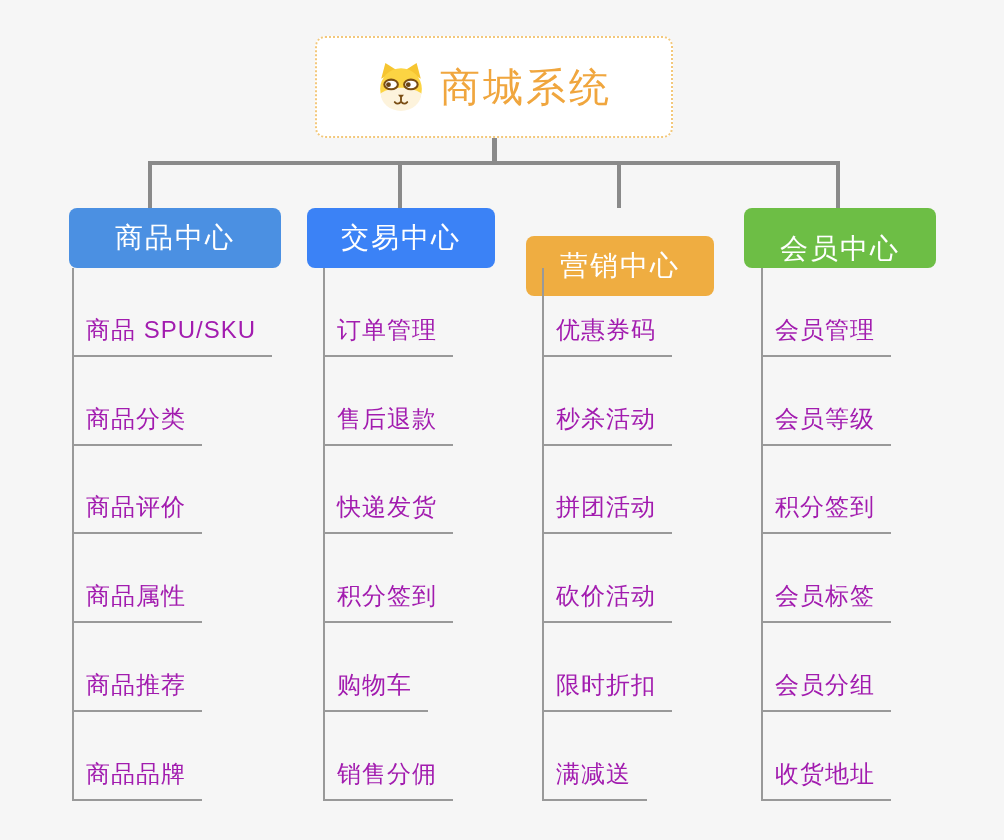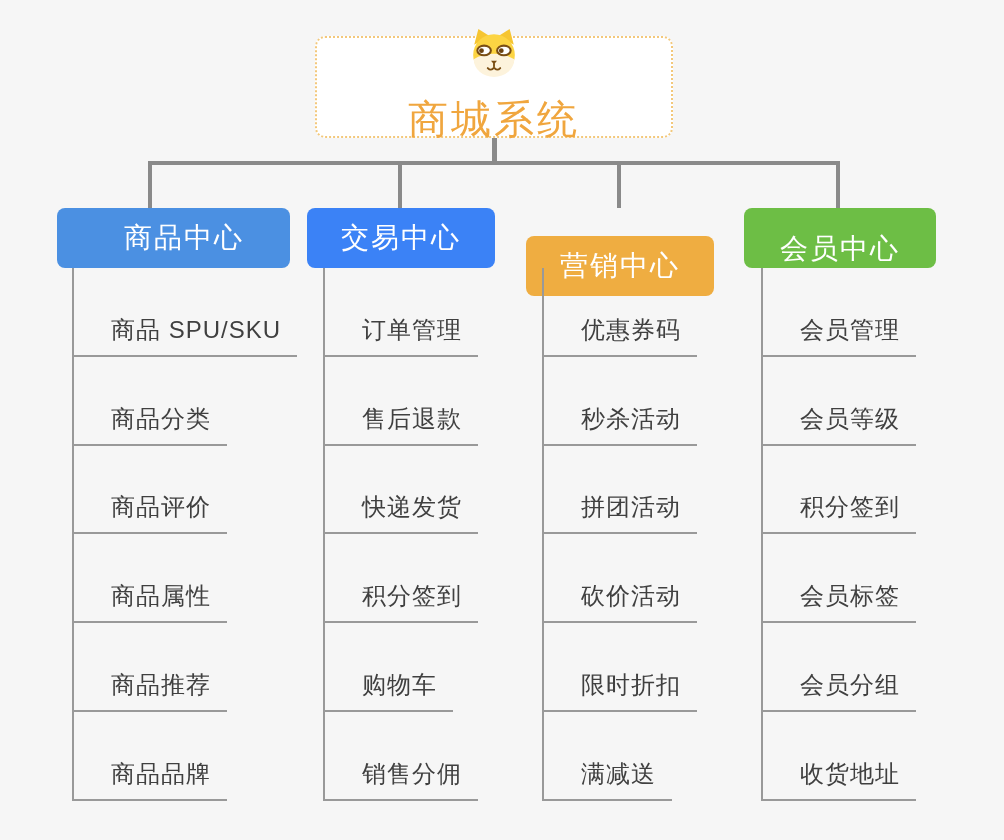--- a/index.html
+++ b/index.html
@@ -6,48 +6,48 @@
   body{width:1004px;height:840px;overflow:hidden;}
   .canvas{
     position:relative;width:1004px;height:840px;background:#f6f6f6;
     font-family:"Liberation Sans",sans-serif;
   }
   
   .root{
     position:absolute;left:315px;top:36px;width:358px;height:102px;
     background:#ffffff;border:2px dotted #f3c87b;border-radius:10px;
     display:flex;align-items:center;justify-content:center;gap:14px;
-    box-sizing:border-box;cursor:pointer;flex-direction:column;
+    box-sizing:border-box;cursor:pointer;
   }
   .root-title{font-size:40px;letter-spacing:3px;color:#f0a63e;}
   .root-icon{width:50px;height:50px;flex:0 0 auto;}
   
   .cline{position:absolute;background:#8a8a8a;}
   .l-stub{left:492px;top:138px;width:5px;height:25px;}
   .l-bus{left:148px;top:161px;width:692px;height:4px;}
   .l-drop{top:163px;height:45px;width:4px;}
   .l-drop-0{left:148px}.l-drop-1{left:398px}.l-drop-2{left:617px}.l-drop-3{left:836px}
   
   .branch{
     position:absolute;top:208px;height:60px;border-radius:8px;
     display:flex;align-items:center;justify-content:center;
     color:#ffffff;font-size:28px;letter-spacing:2px;cursor:pointer;
   }
-  .branch-0{left:57px;width:212px;padding-left:21px;}
+  .branch-0{left:69px;width:212px;}
   .branch-1{left:307px;width:188px;}
   .branch-2{left:526px;width:188px;margin-top:28px;}
   .branch-3{left:744px;width:192px;align-items:flex-end;}
   
   .col{position:absolute;top:268px;height:533px;border-left:2px solid #999999;}
   .col-0{left:72px}.col-1{left:323px}.col-2{left:542px}.col-3{left:761px}
   .row{position:relative;height:88.8px;}
   .leaf{
     position:absolute;left:0;bottom:0;
-    padding:0 16px 9px 37px;border-bottom:2px solid #999999;
-    font-size:24px;letter-spacing:1px;color:#404040;white-space:nowrap;
+    padding:0 16px 9px 12px;border-bottom:2px solid #999999;
+    font-size:24px;letter-spacing:1px;color:#a21caf;white-space:nowrap;
     cursor:pointer;
   }
 </style>
 </head>
 <body>
 
 <div class="canvas">
 
   <div class="root">
     <svg class="root-icon" viewBox="0 0 48 48">

